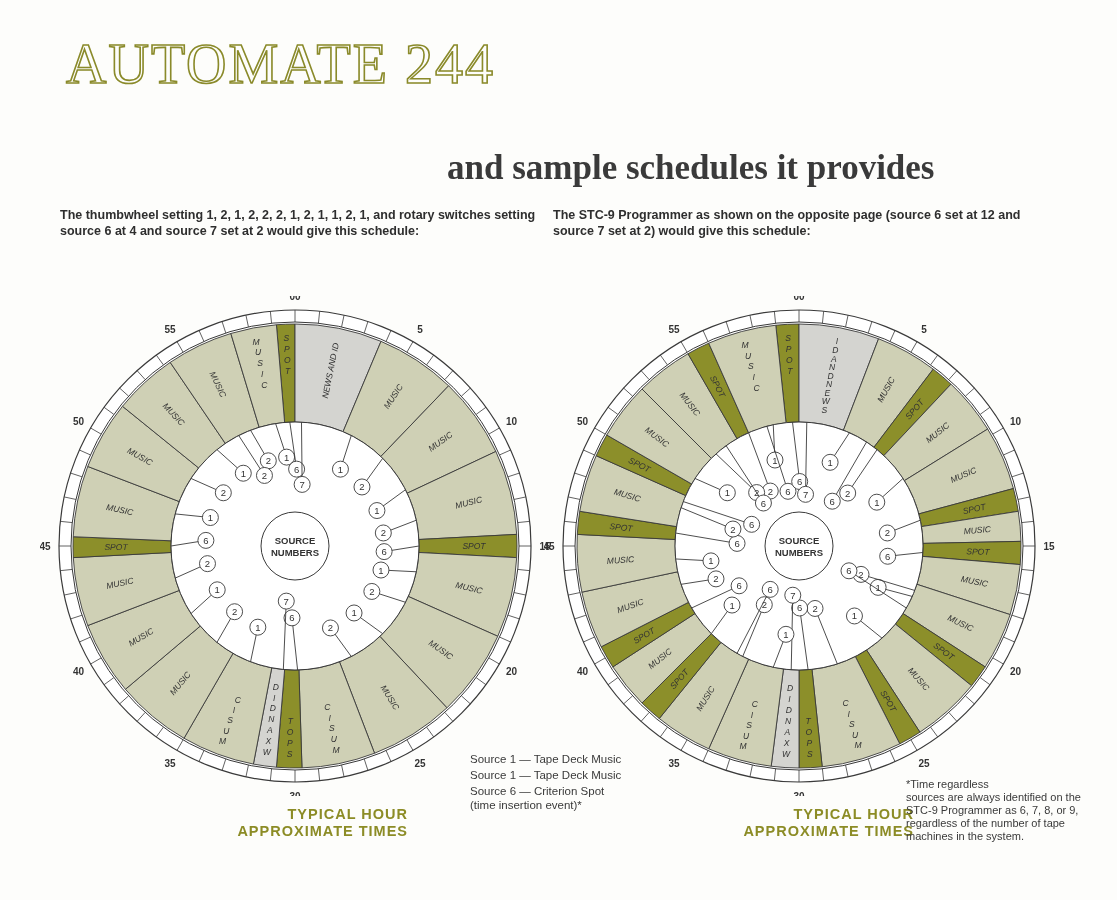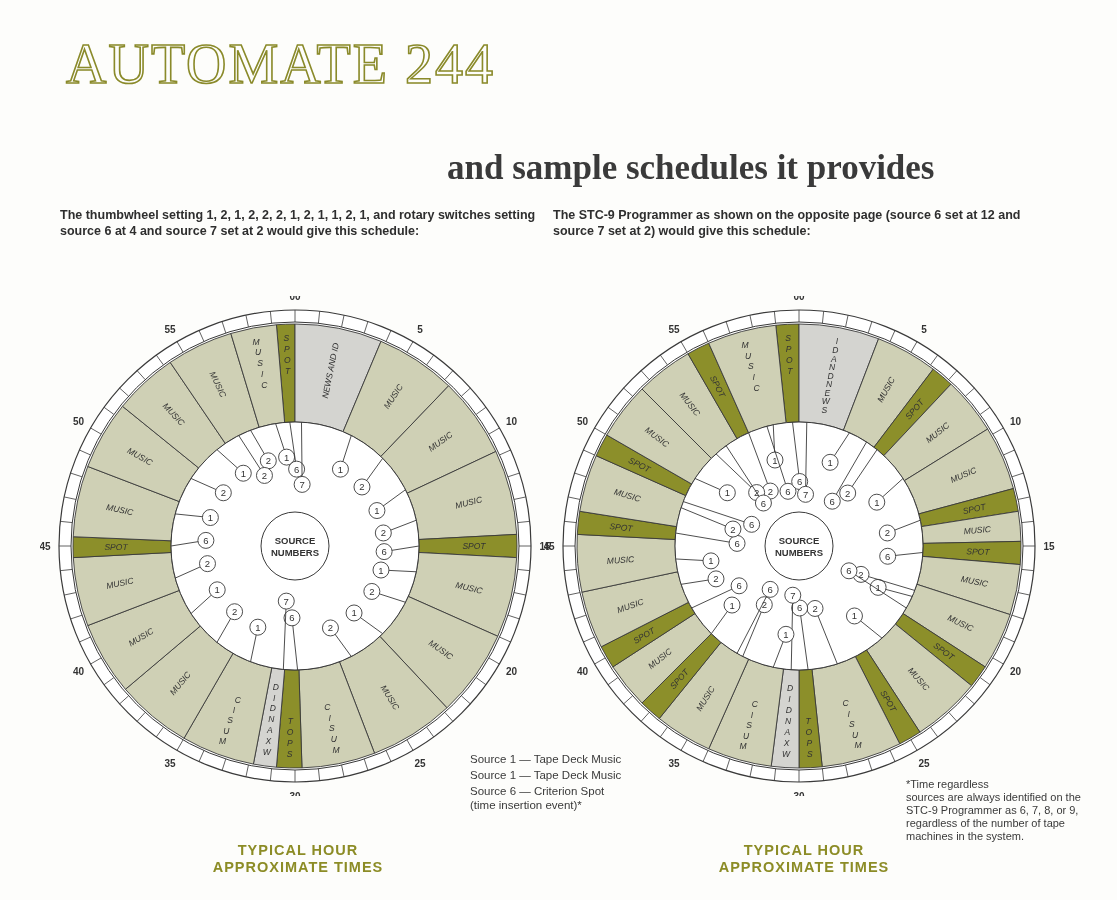--- a/index.html
+++ b/index.html
@@ -3,21 +3,21 @@
 <meta charset="utf-8">
 <style>
   html,body{margin:0;padding:0;}
   body{width:1117px;height:900px;background:#fdfdfb;position:relative;overflow:hidden;font-family:"Liberation Sans",sans-serif;color:#2b2b2b;}
   .title{position:absolute;left:66px;top:36px;font-family:"Liberation Serif",serif;font-size:56px;letter-spacing:2px;color:#fdfdfb;-webkit-text-stroke:1.6px #8a8a2a;line-height:1;}
   .subtitle{position:absolute;left:447px;top:148px;font-family:"Liberation Serif",serif;font-size:35px;font-weight:bold;color:#3a3a3a;}
   .intro{position:absolute;top:207px;font-size:12.5px;font-weight:bold;line-height:16px;color:#2e2e2e;}
   .intro.left{left:60px;width:490px;}
   .intro.right{left:553px;width:500px;}
   svg.wheel{position:absolute;}
-  .caption{position:absolute;top:806px;width:220px;text-align:center;font-size:14.5px;font-weight:bold;color:#8c8c26;letter-spacing:1px;line-height:17px;margin-top:36px;}
+  .caption{position:absolute;top:806px;width:220px;text-align:right;font-size:14.5px;font-weight:bold;color:#8c8c26;letter-spacing:1px;line-height:17px;}
   .legend{position:absolute;left:470px;top:752px;font-size:11.5px;color:#3a3a3a;line-height:14px;}
   .legend div{margin-bottom:2px;}
   .footnote{position:absolute;left:906px;top:778px;width:200px;font-size:11px;color:#3a3a3a;line-height:13px;}
 </style>
 </head>
 <body>
 
 <div class="title">AUTOMATE 244</div>
 <div class="subtitle">and sample schedules it provides</div>
 

